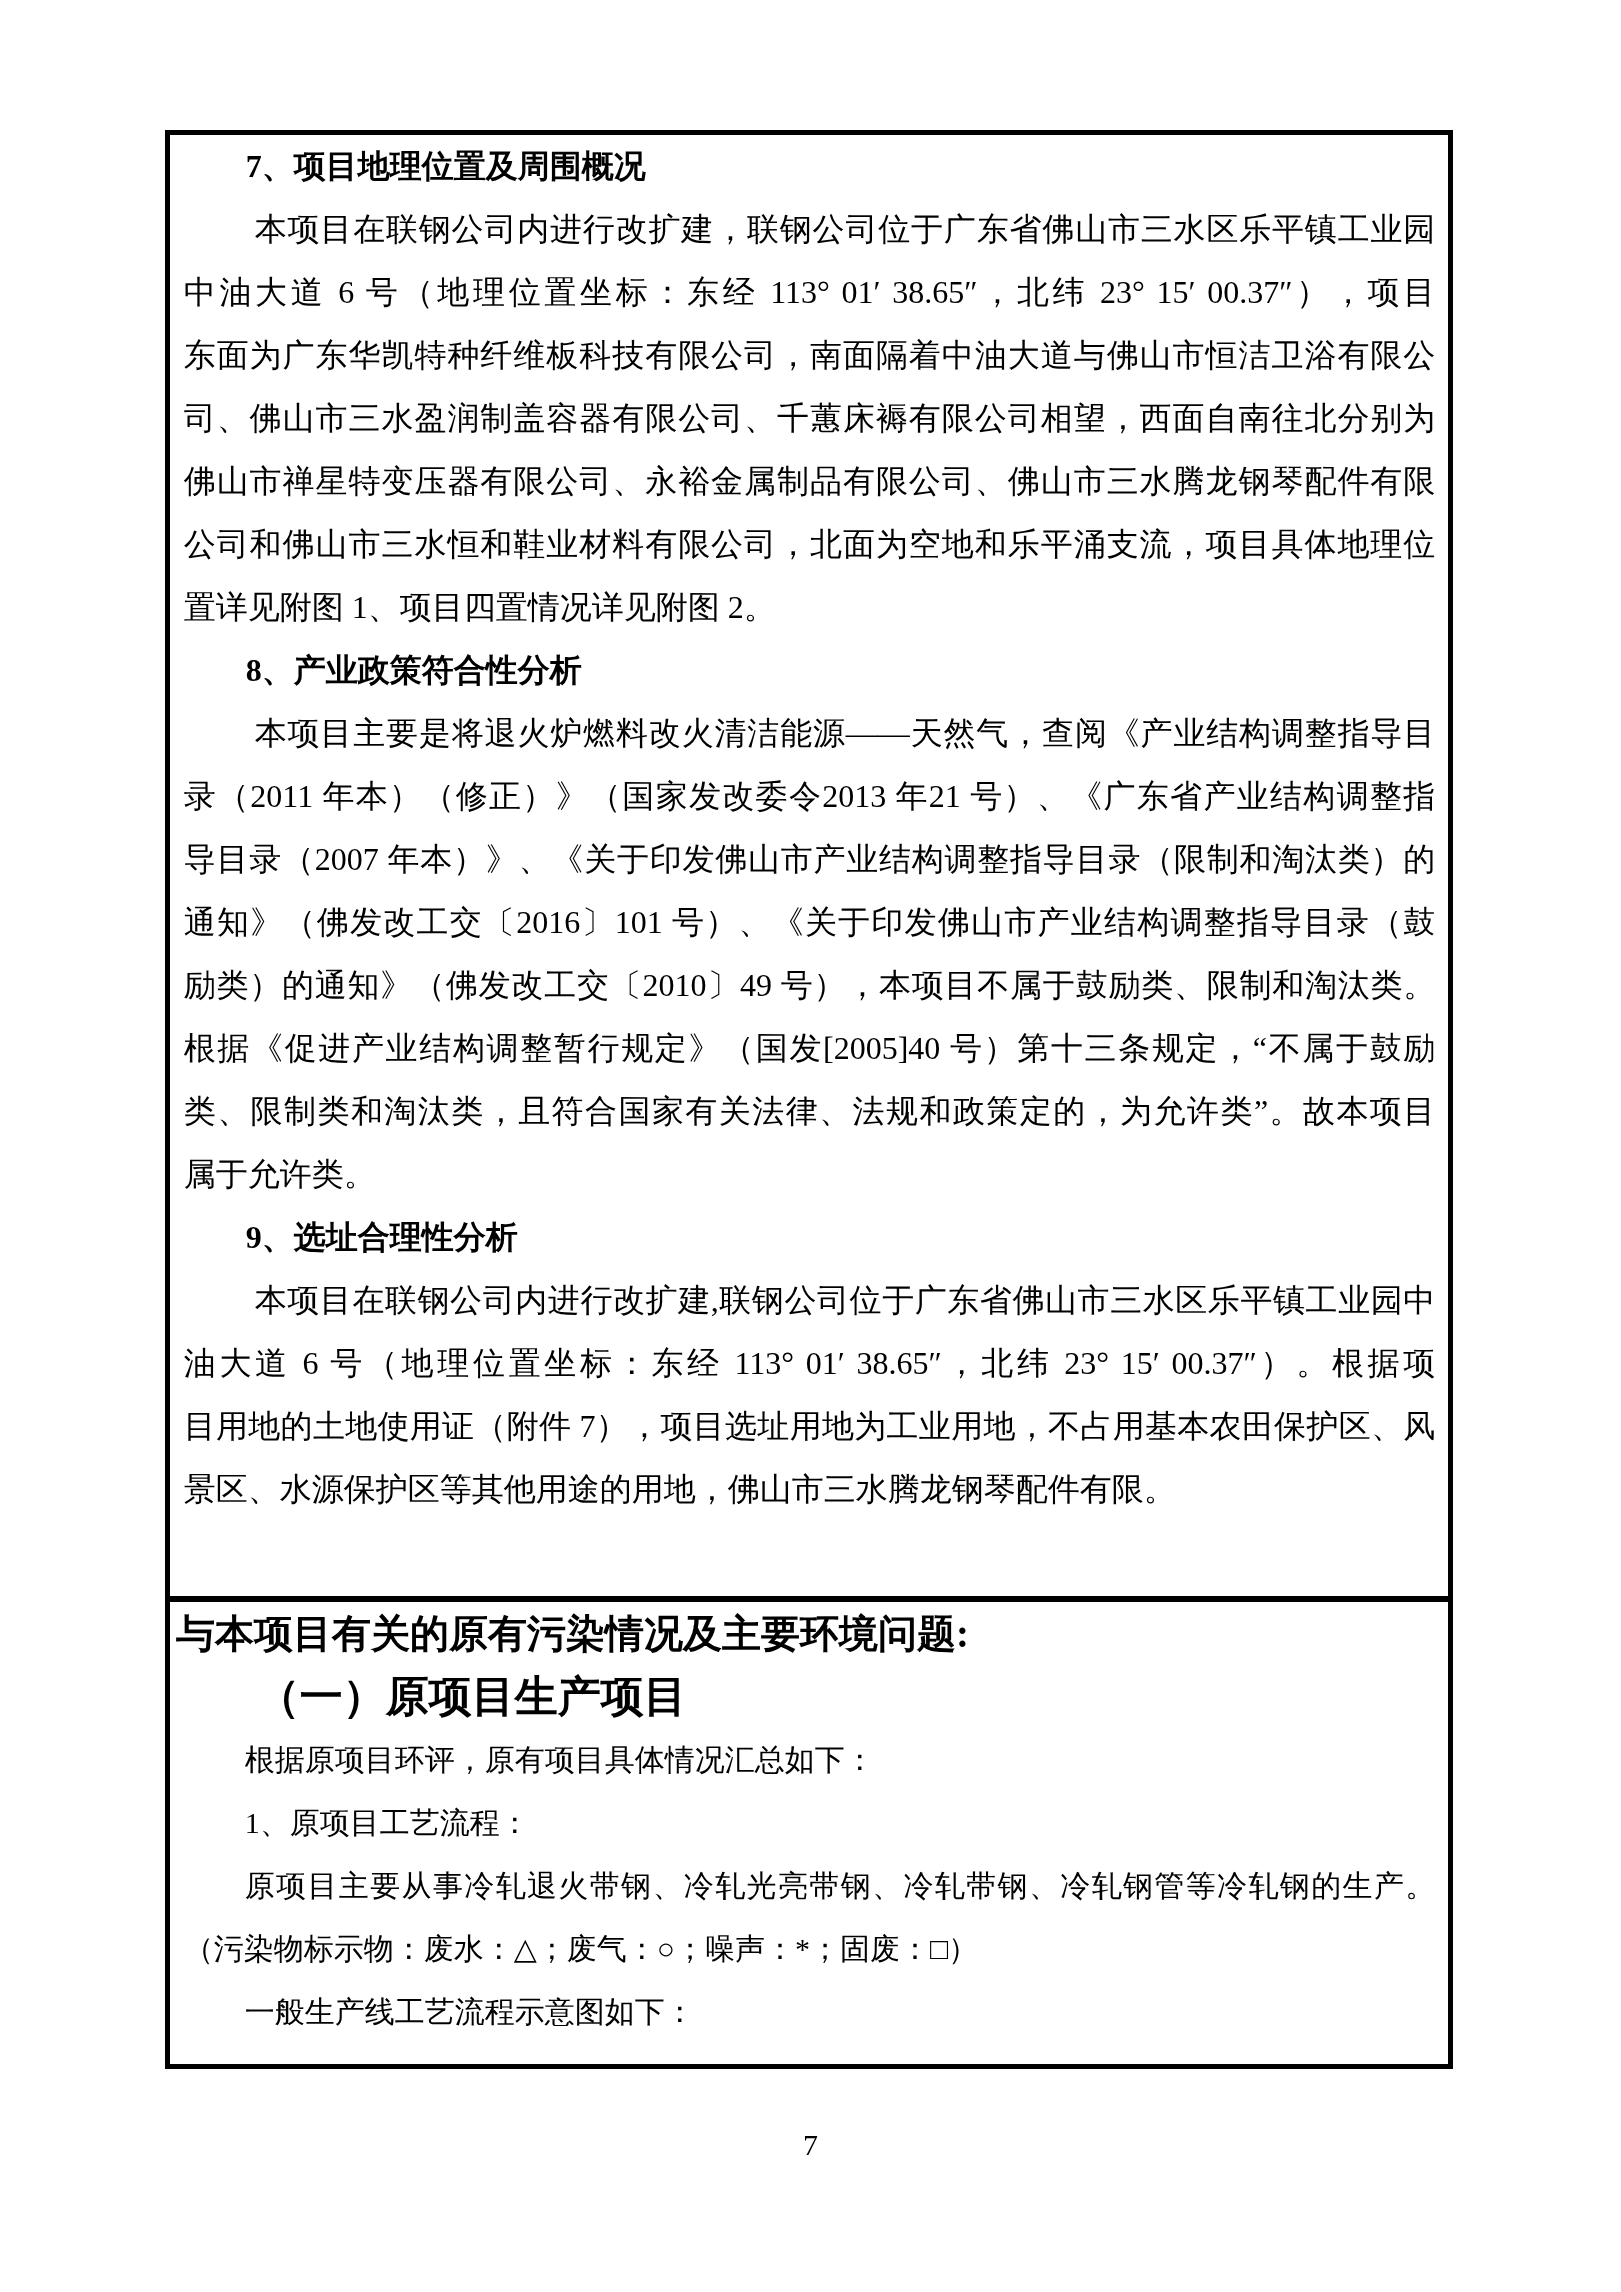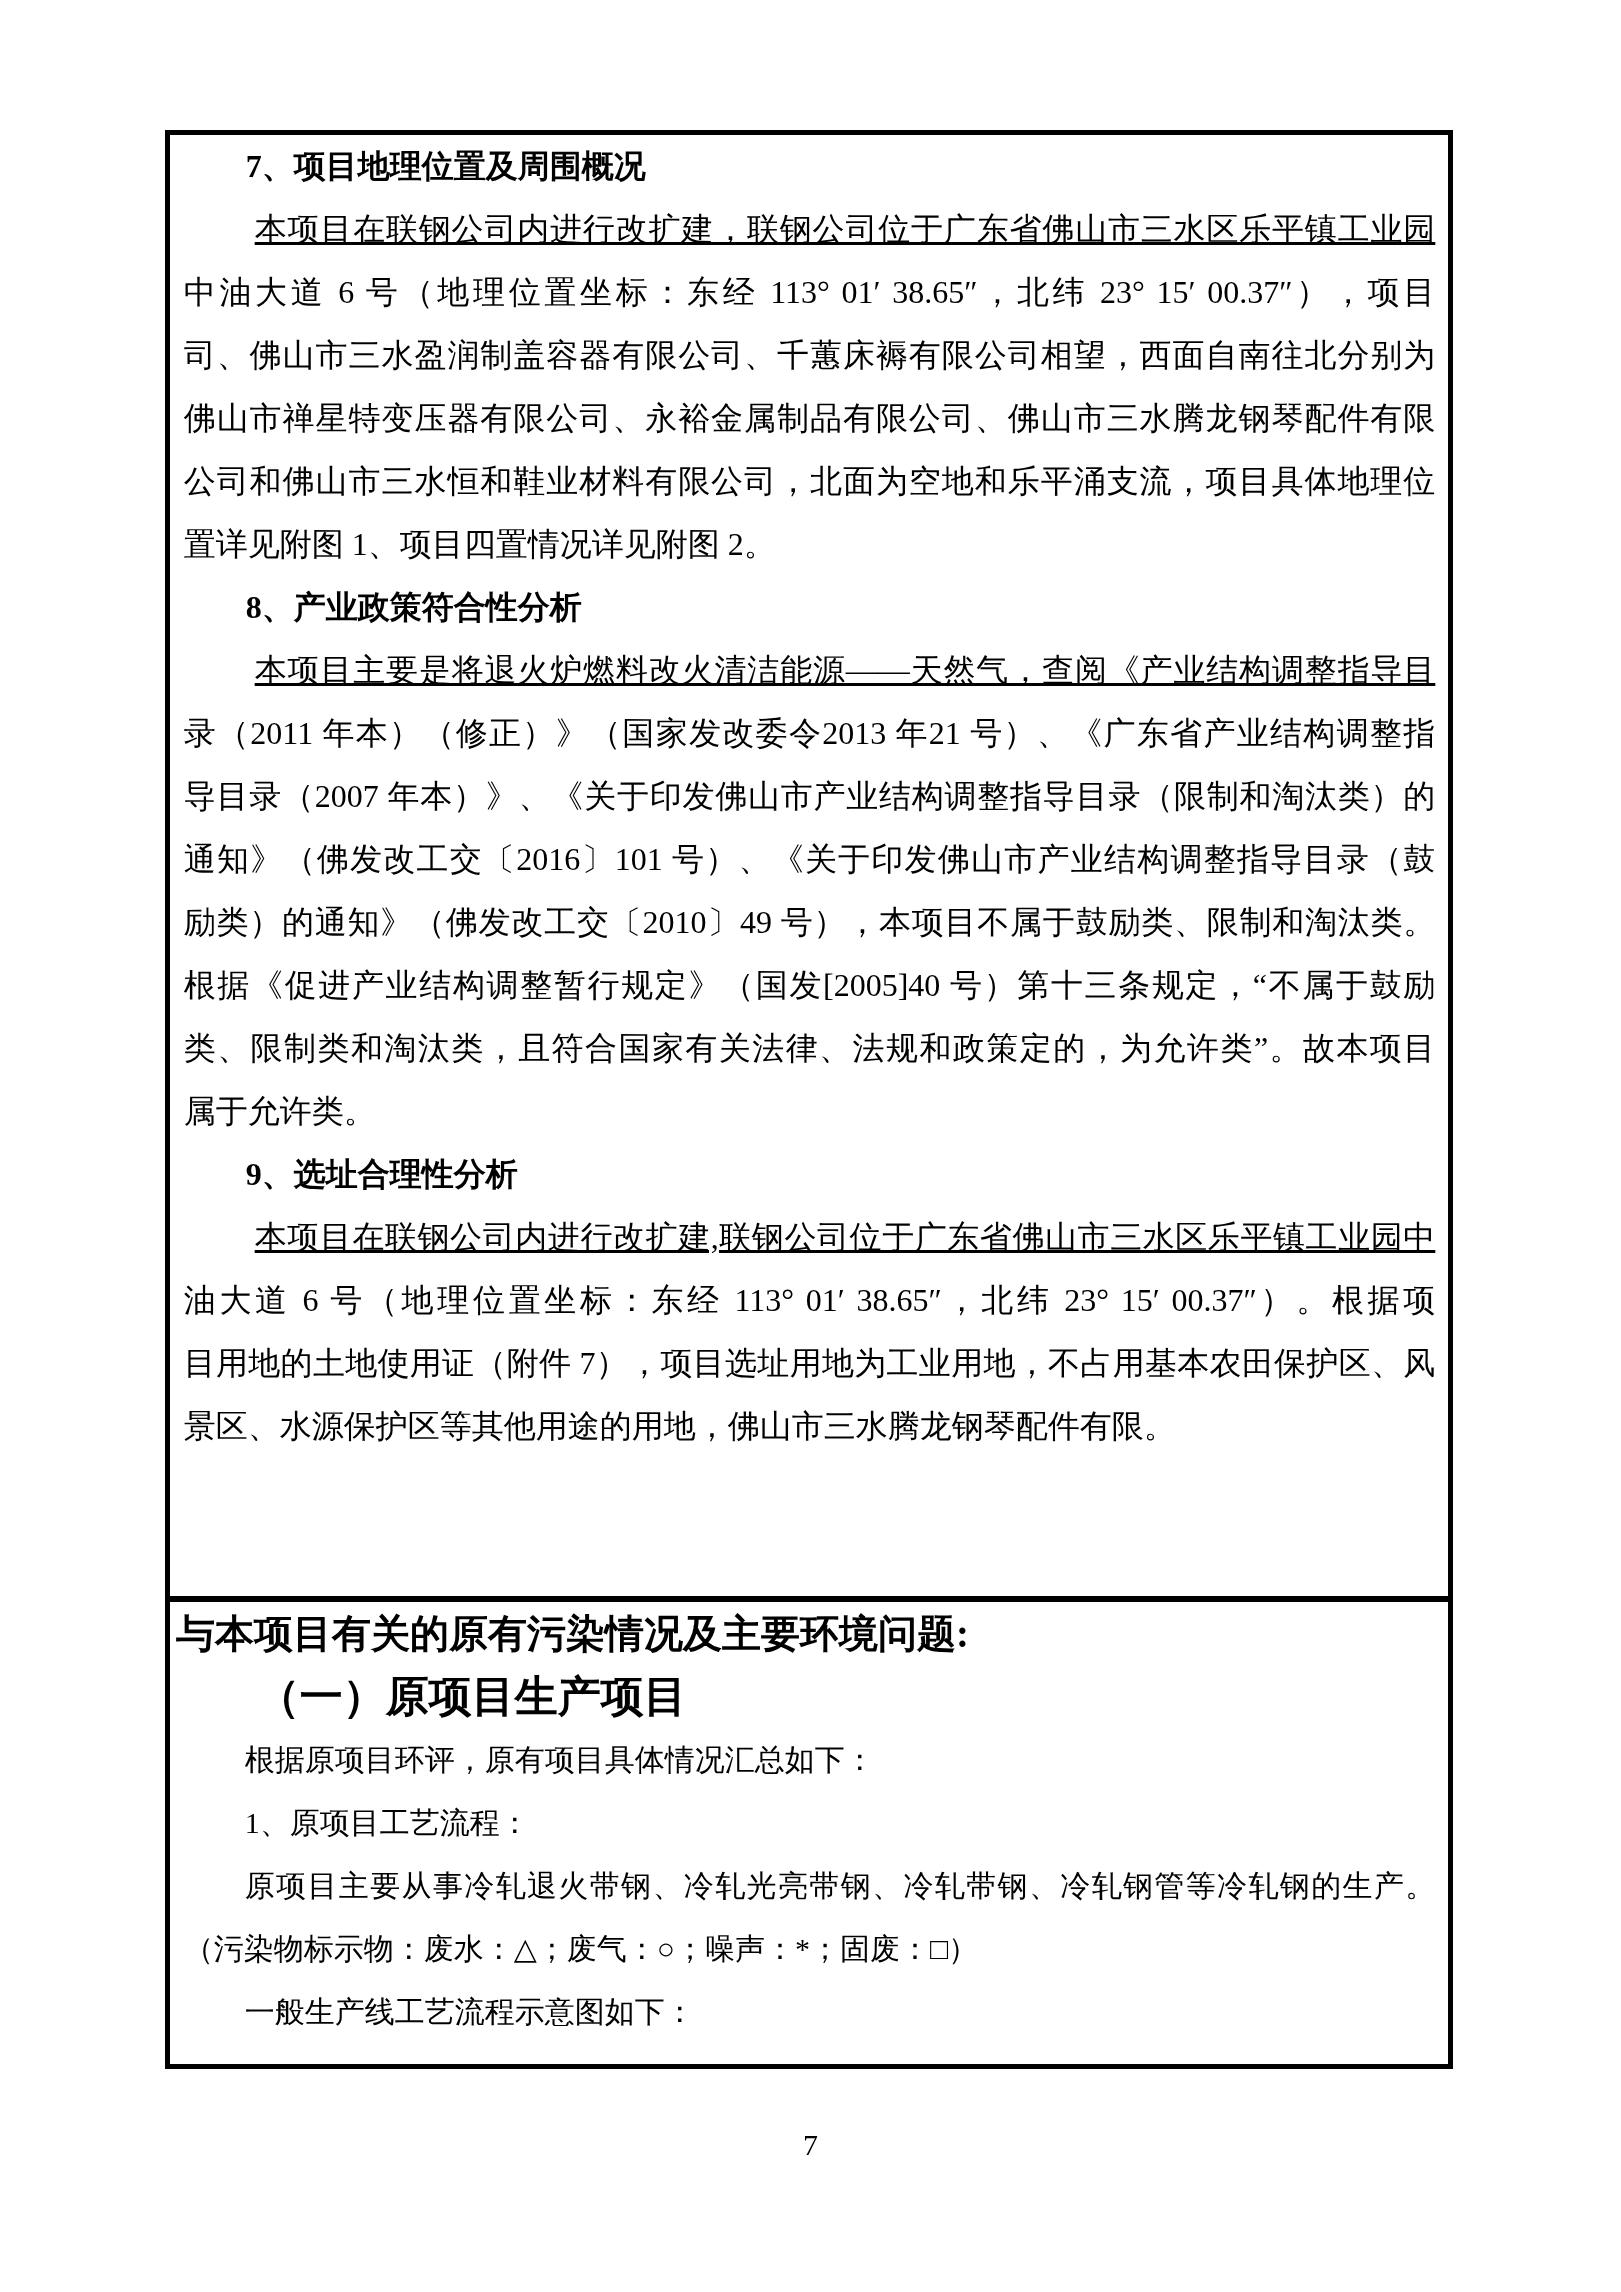--- a/index.html
+++ b/index.html
@@ -35,21 +35,21 @@
     height: 63px;
     text-align: justify;
     text-align-last: justify;
     overflow: visible;
   }
   .h {
     font-weight: bold;
     text-indent: 62px;
     text-align-last: left;
   }
-  .pf { text-indent: 71px; text-decoration: underline; }
+  .pf { text-indent: 71px; }
   .pl { text-align-last: left; }
 
   
   .title {
     font-size: 39px;
     font-weight: bold;
     line-height: 63px;
     height: 63px;
     text-indent: -7.8px;
     text-align: right;
@@ -89,20 +89,21 @@
 </head>
 <body>
 
 <div class="page">
   <div class="doc-table">
 
     <div class="cell cell-top">
       <div class="ln h">7、项目地理位置及周围概况</div>
       <div class="ln pf">本项目在联钢公司内进行改扩建，联钢公司位于广东省佛山市三水区乐平镇工业园</div>
       <div class="ln">中油大道 6 号（地理位置坐标：东经 113° 01′ 38.65″，北纬 23° 15′ 00.37″），项目</div>
+      <div class="ln">东面为广东华凯特种纤维板科技有限公司，南面隔着中油大道与佛山市恒洁卫浴有限公</div>
       <div class="ln">司、佛山市三水盈润制盖容器有限公司、千蕙床褥有限公司相望，西面自南往北分别为</div>
       <div class="ln">佛山市禅星特变压器有限公司、永裕金属制品有限公司、佛山市三水腾龙钢琴配件有限</div>
       <div class="ln">公司和佛山市三水恒和鞋业材料有限公司，北面为空地和乐平涌支流，项目具体地理位</div>
       <div class="ln pl">置详见附图 1、项目四置情况详见附图 2。</div>
       <div class="ln h">8、产业政策符合性分析</div>
       <div class="ln pf">本项目主要是将退火炉燃料改火清洁能源——天然气，查阅《产业结构调整指导目</div>
       <div class="ln">录（2011 年本）（修正）》（国家发改委令2013 年21 号）、《广东省产业结构调整指</div>
       <div class="ln">导目录（2007 年本）》、《关于印发佛山市产业结构调整指导目录（限制和淘汰类）的</div>
       <div class="ln">通知》（佛发改工交〔2016〕101 号）、《关于印发佛山市产业结构调整指导目录（鼓</div>
       <div class="ln">励类）的通知》（佛发改工交〔2010〕49 号），本项目不属于鼓励类、限制和淘汰类。</div>

